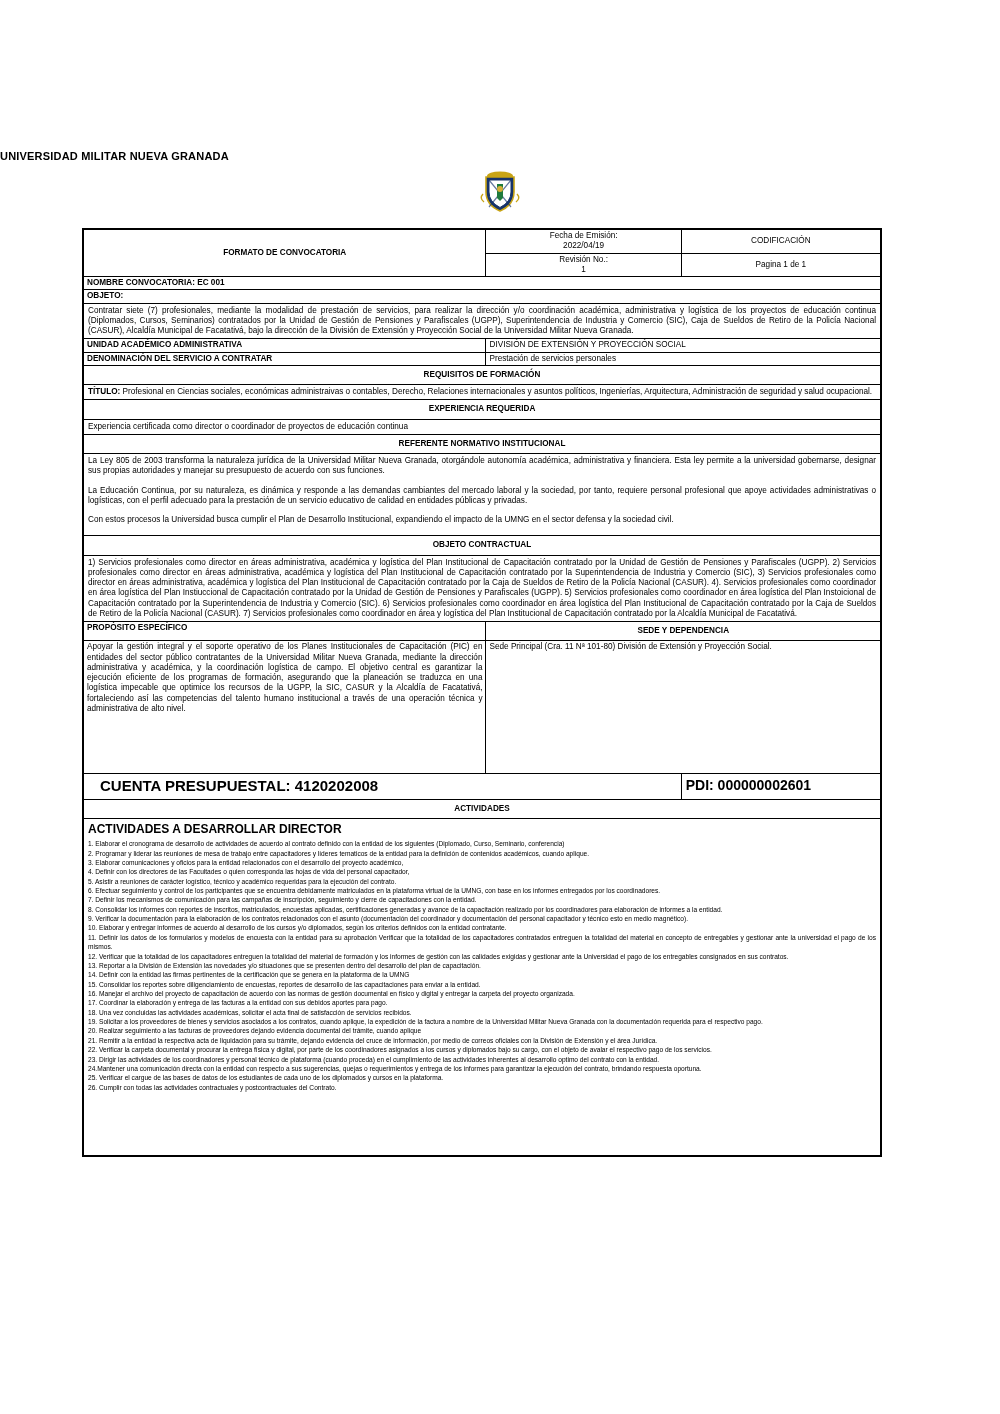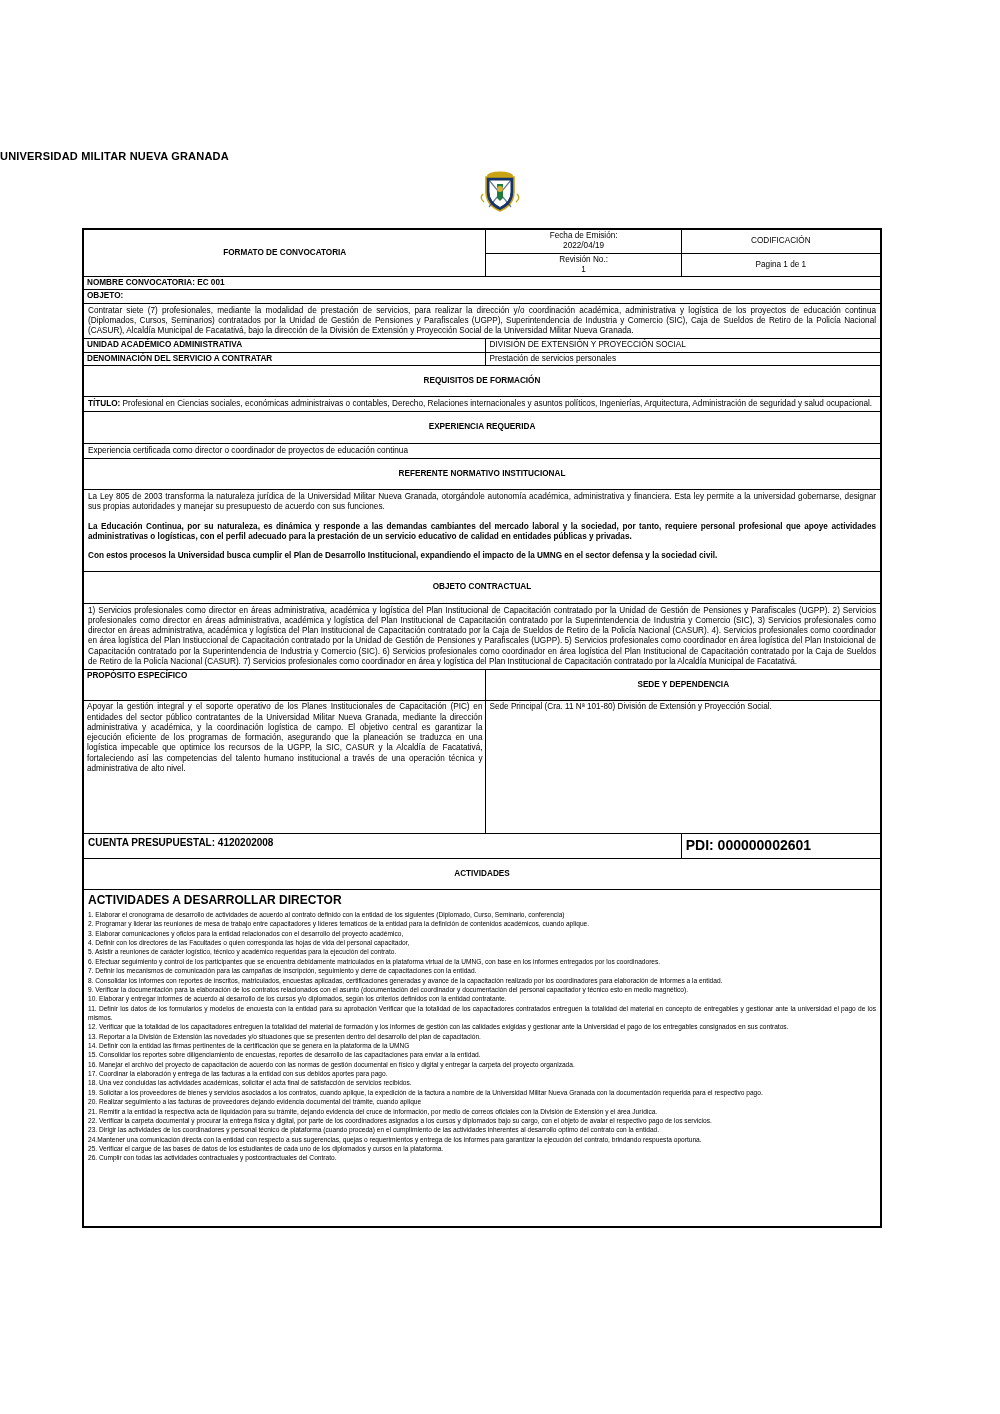--- a/index.html
+++ b/index.html
@@ -64,21 +64,21 @@
     vertical-align: middle !important;
     padding: 10px 4px !important;
   }
   .center { text-align: center; }
   .mid { vertical-align: middle !important; }
   .bold { font-weight: bold; }
   .sec-header {
     text-align: center;
     font-weight: bold;
     font-size: 9px;
-    padding: 10px 0 !important;
+    padding: 4px 0 !important;
     margin-left: 40px;
   }
   .row-label {
     font-weight: bold;
     font-size: 8.6px;
   }
   .big-block {
     font-size: 8.2px;
     line-height: 1.3;
     text-align: justify;
@@ -101,21 +101,21 @@
     font-size: 8.2px;
     text-align: justify;
     line-height: 1.35;
     height: 130px;
   }
   .prop-right {
     font-size: 8.2px;
     vertical-align: top;
   }
   .head-sub { font-size: 8.6px; }
-  .p-gap { margin-top: 9px; font-weight: bold; }
+  .p-gap { margin-top: 9px; }
 </style>
 </head>
 <body>
 
 <div class="page">
 
   <div class="org-title">UNIVERSIDAD MILITAR NUEVA GRANADA</div>
 
   <div class="crest">
     <svg viewBox="0 0 46 46" width="46" height="46" aria-hidden="true">
@@ -215,21 +215,21 @@
       <tr>
         <td class="row-label">PROPÓSITO ESPECÍFICO</td>
         <td colspan="2" class="sec-header">SEDE Y DEPENDENCIA</td>
       </tr>
       <tr>
         <td class="prop-left">Apoyar la gestión integral y el soporte operativo de los Planes Institucionales de Capacitación (PIC) en entidades del sector público contratantes de la Universidad Militar Nueva Granada, mediante la dirección administrativa y académica, y la coordinación logística de campo. El objetivo central es garantizar la ejecución eficiente de los programas de formación, asegurando que la planeación se traduzca en una logística impecable que optimice los recursos de la UGPP, la SIC, CASUR y la Alcaldía de Facatativá, fortaleciendo así las competencias del talento humano institucional a través de una operación técnica y administrativa de alto nivel.</td>
         <td colspan="2" class="prop-right">Sede Principal (Cra. 11 Nª 101-80) División de Extensión y Proyección Social.</td>
       </tr>
 
       <tr>
-        <td colspan="2" class="row-label" style="font-size:10px;padding:3px 4px !important;">CUENTA PRESUPUESTAL: 4120202008</td>
+        <td colspan="2" class="row-label" style="font-size:15px;padding:3px 16px !important;">CUENTA PRESUPUESTAL: 4120202008</td>
         <td class="row-label" style="font-size:14px;padding:3px 4px !important;">PDI: 000000002601</td>
       </tr>
 
       <tr>
         <td colspan="3" class="sec-header">ACTIVIDADES</td>
       </tr>
       <tr>
         <td colspan="3" style="padding:3px 4px !important; height:330px;">
           <div class="act-title">ACTIVIDADES A DESARROLLAR DIRECTOR</div>
           <div class="act-list">

